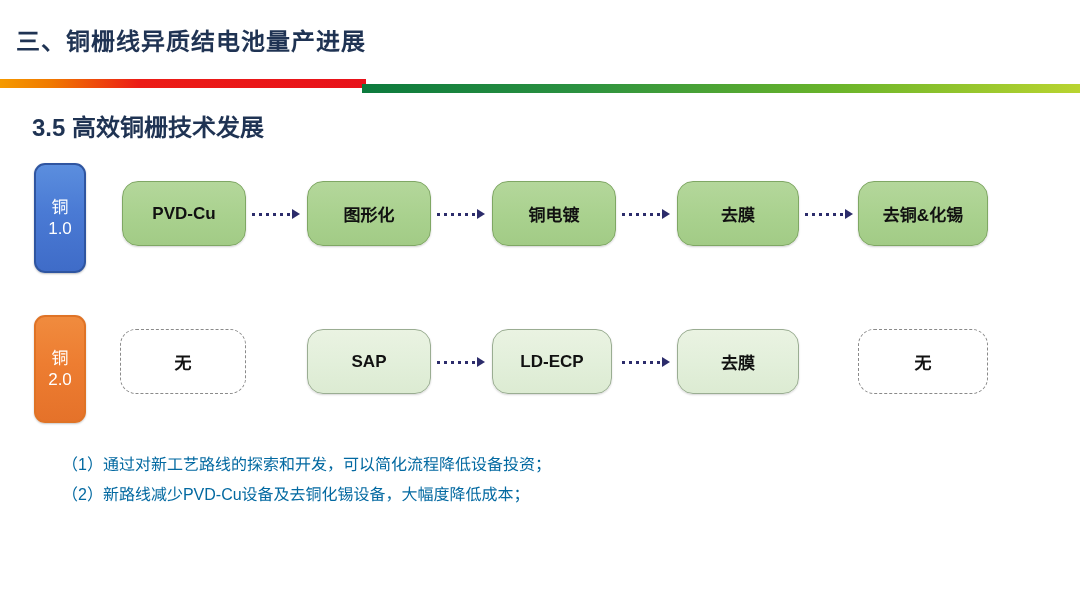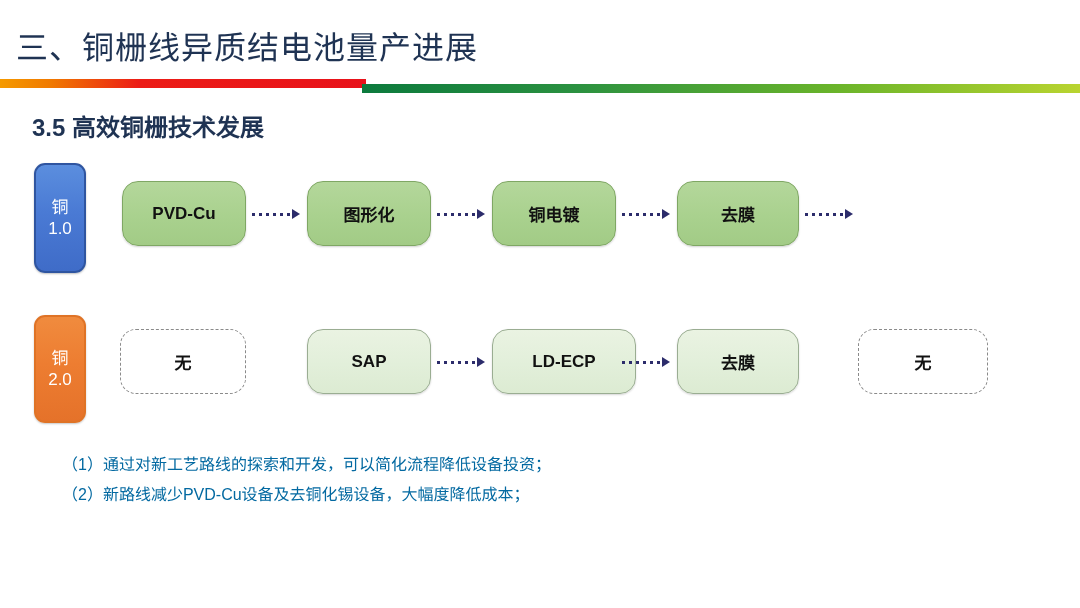--- a/index.html
+++ b/index.html
@@ -15,22 +15,22 @@
     font-family: "Liberation Sans", "DejaVu Sans", sans-serif;
     position: relative;
     -webkit-font-smoothing: antialiased;
   }
 
   
   .slide-title {
     position: absolute;
     left: 16px;
     top: 22px;
-    font-size: 32px;
-    font-weight: normal;
+    font-size: 24px;
+    font-weight: bold;
     color: #1f3353;
     letter-spacing: 1px;
     white-space: nowrap;
   }
 
   
   .divider {
     position: absolute;
     left: 0;
     top: 79px;
@@ -215,38 +215,39 @@
     <span class="arrow-dots"></span>
     <span class="arrow-head"></span>
   </div>
 
   <div class="pbox pbox-green-dark" style="left:677px; top:26px; width:122px; height:65px;">去膜</div>
   <div class="arrow" style="left:805px; top:53px; width:48px;">
     <span class="arrow-dots"></span>
     <span class="arrow-head"></span>
   </div>
 
+  <div class="pbox pbox-green-dark" style="left:858px; top:26px; width:130px; height:65px;">去铜&amp;化锡</div>
 </div>
 
 <div class="flow-row" id="flow-row-2">
 
   <div class="badge badge-orange">
     <span class="badge-line">铜</span>
     <span class="badge-line">2.0</span>
   </div>
 
   <div class="pbox pbox-dashed" style="left:120px; top:27px; width:126px; height:65px;">无</div>
 
   <div class="pbox pbox-green-light" style="left:307px; top:27px; width:124px; height:65px;">SAP</div>
   <div class="arrow" style="left:437px; top:54px; width:48px;">
     <span class="arrow-dots"></span>
     <span class="arrow-head"></span>
   </div>
 
-  <div class="pbox pbox-green-light" style="left:492px; top:27px; width:144px; height:65px;">LD-ECP</div>
+  <div class="pbox pbox-green-light" style="left:492px; top:27px; width:120px; height:65px;">LD-ECP</div>
   <div class="arrow" style="left:622px; top:54px; width:48px;">
     <span class="arrow-dots"></span>
     <span class="arrow-head"></span>
   </div>
 
   <div class="pbox pbox-green-light" style="left:677px; top:27px; width:122px; height:65px;">去膜</div>
 
   <div class="pbox pbox-dashed" style="left:858px; top:27px; width:130px; height:65px;">无</div>
 </div>
 

